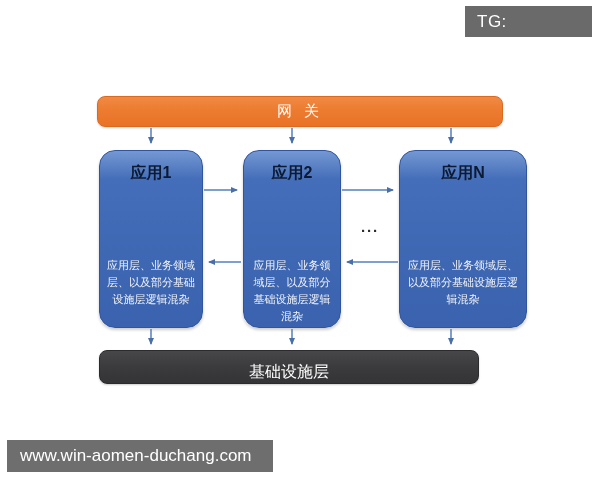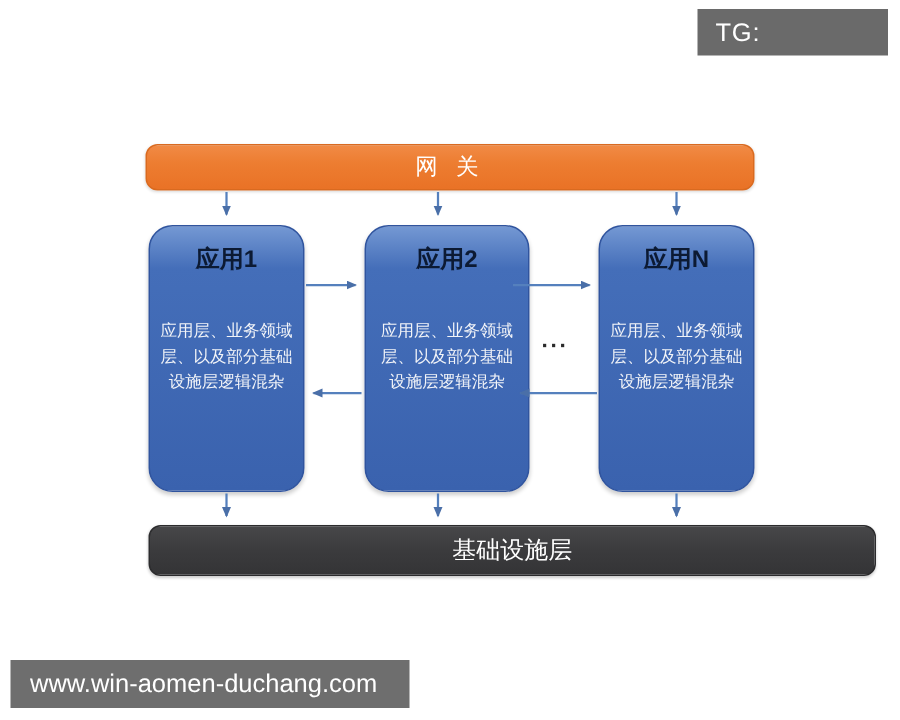--- a/index.html
+++ b/index.html
@@ -62,52 +62,53 @@
     position: absolute;
     top: 150px;
     height: 178px;
     background: linear-gradient(180deg, #7498D3 0%, #446EB9 16%, #3A62AE 100%);
     border: 1px solid #30549E;
     border-radius: 16px;
     display: flex;
     flex-direction: column;
     align-items: center;
     box-shadow: 0 2px 3px rgba(0,0,0,0.2);
+    gap: 44px;
   }
   .app-box.pos-1 { left: 99px;  width: 104px; }
-  .app-box.pos-2 { left: 243px; width: 110px;  }
-  .app-box.pos-3 { left: 399px; width: 104px; }
+  .app-box.pos-2 { left: 243px; width: 98px;  }
+  .app-box.pos-3 { left: 399px; width: 128px; }
 
   .app-title {
     margin-top: 12px;
     font-size: 16px;
     font-weight: bold;
     color: #0C1A33;
   }
   .app-body {
     margin-top: 29px;
     padding: 0 6px;
     font-size: 11px;
     line-height: 17px;
     color: #F2F4F8;
     text-align: center;
   }
 
   
   .infra {
     position: absolute;
     left: 99px; top: 350px;
-    width: 485px; height: 34px;
+    width: 380px; height: 34px;
     background: linear-gradient(180deg, #474749 0%, #3B3B3D 50%, #343436 100%);
     border: 1px solid #2B2B2D;
     border-radius: 8px;
     color: #ffffff;
     font-size: 16px;
     display: flex;
-    align-items: center;
+    align-items: flex-end;
     justify-content: center;
     box-shadow: 0 1px 2px rgba(0,0,0,0.2);
   }
 
   
   .more-dots {
     position: absolute;
     left: 354px; top: 222px;
     width: 32px;
     text-align: center;

